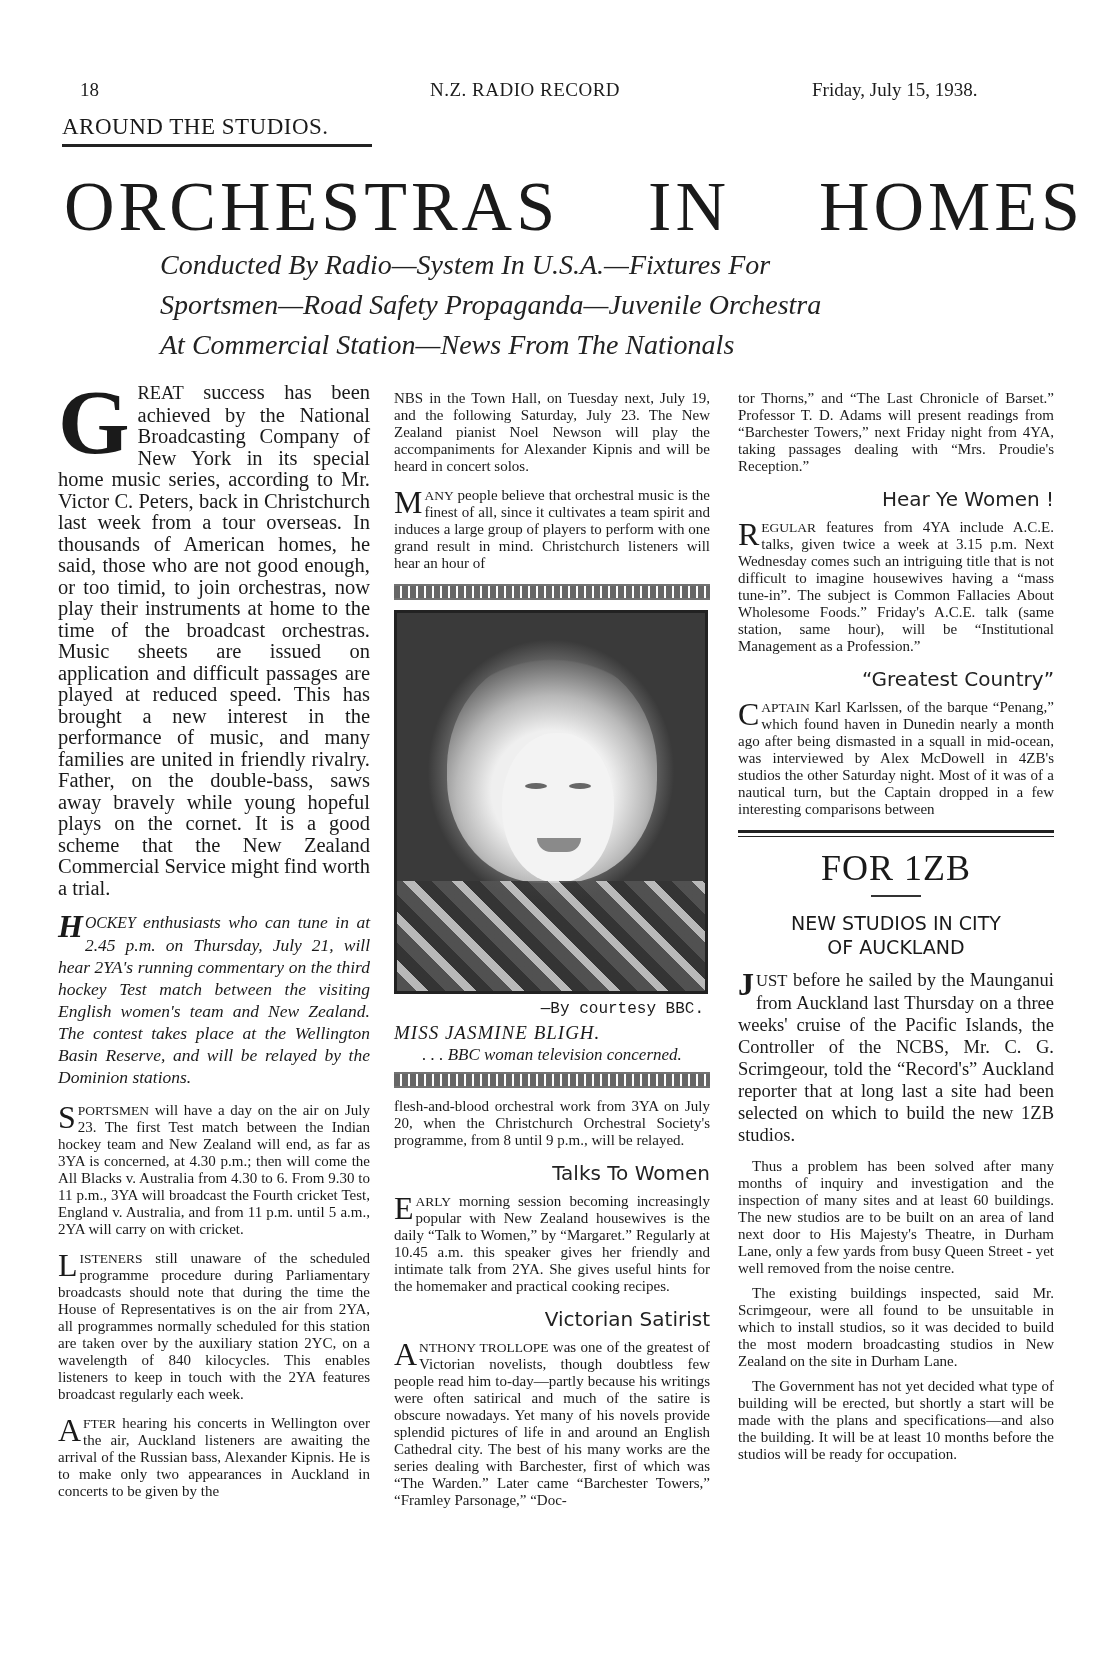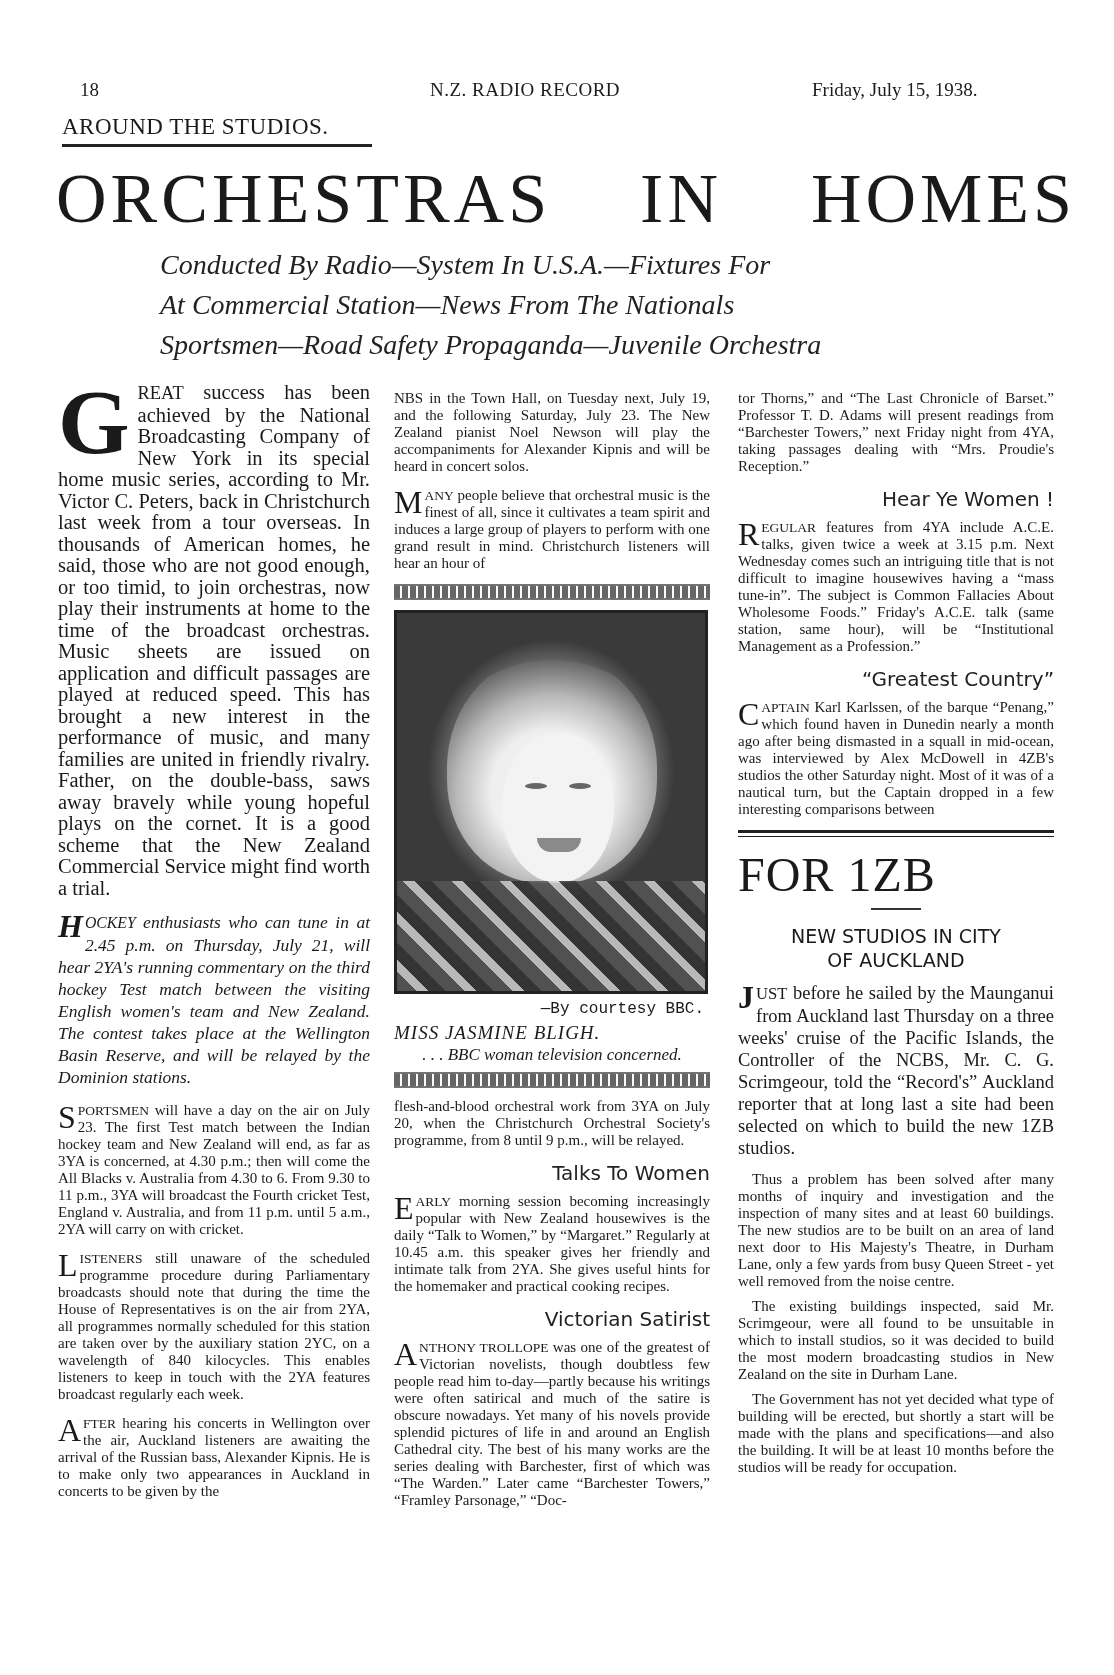--- a/index.html
+++ b/index.html
@@ -3,21 +3,21 @@
 <meta charset="utf-8">
 <style>
   html, body { margin: 0; padding: 0; background: #ffffff; }
   body { width: 1114px; height: 1675px; position: relative; overflow: hidden; color: #1a1a1a; font-family: "DejaVu Serif", serif; }
   .abs { position: absolute; }
   .running-head { top: 79px; font-family: "Liberation Serif", serif; font-size: 19px; color: #1c1c1c; }
   #page-num { left: 80px; }
   #pub-name { left: 430px; letter-spacing: 0.5px; }
   #pub-date { left: 812px; }
   #section-label { left: 62px; top: 114px; font-family: "Liberation Serif", serif; font-size: 23px; letter-spacing: 0.5px; padding-bottom: 4px; border-bottom: 3px solid #222; width: 310px; }
-  #headline { left: 52px; top: 160px; width: 1020px; font-family: "Liberation Serif", serif; font-size: 70px; font-weight: normal; display: flex; justify-content: space-between; letter-spacing: 4px; line-height: 1; margin: 4px; }
+  #headline { left: 52px; top: 160px; width: 1020px; font-family: "Liberation Serif", serif; font-size: 70px; font-weight: normal; display: flex; justify-content: space-between; letter-spacing: 4px; line-height: 1; margin: 12px; }
   #deck { left: 160px; top: 245px; width: 780px; font-family: "Liberation Serif", serif; font-style: italic; font-size: 28px; line-height: 40px; color: #222; }
   .deck-line { display: block; }
   .col { position: absolute; top: 382px; }
   #col1 { left: 58px; width: 312px; }
   #col2 { left: 394px; width: 316px; }
   #col3 { left: 738px; width: 316px; }
   .p-lead { font-family: "Liberation Serif", serif; font-size: 20.5px; line-height: 21.5px; text-align: justify; margin: 0 0 12px 0; }
   .p-small { font-family: "Liberation Serif", serif; font-size: 15px; line-height: 17px; text-align: justify; margin: 8px 0 12px 0; }
   .p-ital { font-family: "Liberation Serif", serif; font-style: italic; font-size: 17.5px; line-height: 22px; text-align: justify; margin: 0 0 14px 0; }
   .drop-big { float: left; font-family: "Liberation Serif", serif; font-size: 92px; line-height: 76px; margin: 2px 8px 0 0; font-weight: bold; }
@@ -28,21 +28,21 @@
   .photo { width: 314px; height: 384px; border: 3px solid #222; box-sizing: border-box; background: radial-gradient(ellipse 40% 35% at 50% 42%, #f2f2f2 0%, #d8d8d8 45%, #777 75%, #3a3a3a 100%); position: relative; overflow: hidden; margin-top: 2px; }
   .photo .hair { position: absolute; left: 50px; top: 40px; width: 210px; height: 230px; border-radius: 50% 50% 45% 45%; background: radial-gradient(circle at 50% 60%, #efefef 0 35%, #b8b8b8 55%, #6a6a6a 75%, transparent 76%); }
   .photo .face { position: absolute; left: 105px; top: 120px; width: 112px; height: 150px; border-radius: 48% 48% 50% 50%; background: #f3f3f3; }
   .photo .eye { position: absolute; top: 170px; width: 22px; height: 6px; background: #666; border-radius: 50%; }
   .photo .mouth { position: absolute; left: 140px; top: 225px; width: 44px; height: 14px; border-radius: 0 0 22px 22px; background: #8a8a8a; }
   .photo .dress { position: absolute; left: 0; bottom: 0; width: 100%; height: 110px; background: repeating-linear-gradient(45deg, #555 0 14px, #cfcfcf 14px 22px, #333 22px 34px); opacity: 0.85; }
   .credit { font-family: Liberation Mono, monospace; font-size: 16px; text-align: right; margin: 6px 6px 4px 0; }
   .cap-name { font-family: "Liberation Serif", serif; font-style: italic; font-size: 19px; text-align: left; letter-spacing: 1px; margin: 0; }
   .cap-desc { font-family: "Liberation Serif", serif; font-style: italic; font-size: 17px; text-align: center; margin: 0; line-height: 22px; }
   .rule-double { border-top: 3px solid #222; border-bottom: 1px solid #222; height: 3px; margin: 8px 0 10px 0; }
-  .box-title { font-family: "Liberation Serif", serif; font-size: 48px; margin: 4px 0 4px 0; letter-spacing: 1px; }
+  .box-title { font-family: "Liberation Serif", serif; font-size: 36px; text-align: center; margin: 4px 0 4px 0; letter-spacing: 1px; }
   .short-rule { width: 50px; border-top: 2px solid #333; margin: 6px auto 14px auto; }
   .box-sub { font-family: "DejaVu Sans", sans-serif; font-size: 19px; text-align: center; line-height: 24px; margin: 0 0 10px 0; }
   .indent { text-indent: 14px; }
   .p-tight { margin-bottom: 2px; }
 </style>
 </head>
 <body>
 
 <div class="abs running-head" id="page-num">18</div>
 <div class="abs running-head" id="pub-name">N.Z. RADIO RECORD</div>
@@ -51,22 +51,22 @@
 <div class="abs" id="section-label">AROUND THE STUDIOS.</div>
 
 <h1 class="abs" id="headline">
   <span>ORCHESTRAS</span>
   <span>IN</span>
   <span>HOMES</span>
 </h1>
 
 <div class="abs" id="deck">
   <span class="deck-line">Conducted By Radio—System In U.S.A.—Fixtures For</span>
+  <span class="deck-line" style="padding-left:0px">Sportsmen—Road Safety Propaganda—Juvenile Orchestra</span>
   <span class="deck-line">At Commercial Station—News From The Nationals</span>
-  <span class="deck-line" style="padding-left:0px">Sportsmen—Road Safety Propaganda—Juvenile Orchestra</span>
 </div>
 
 <div class="col" id="col1">
   <p class="p-lead">
     <span class="drop-big">G</span><span class="caps">REAT</span><span> success has been achieved by the National Broadcasting Company of New York in its special home music series, according to Mr. Victor C. Peters, back in Christchurch last week from a tour overseas. In thousands of American homes, he said, those who are not good enough, or too timid, to join orchestras, now play their instruments at home to the time of the broadcast orchestras. Music sheets are issued on application and difficult passages are played at reduced speed. This has brought a new interest in the performance of music, and many families are united in friendly rivalry. Father, on the double-bass, saws away bravely while young hopeful plays on the cornet. It is a good scheme that the New Zealand Commercial Service might find worth a trial.</span>
   </p>
   <p class="p-ital">
     <span class="drop-sm" style="font-weight:bold;font-style:italic">H</span><span class="caps">OCKEY</span><span> enthusiasts who can tune in at 2.45 p.m. on Thursday, July 21, will hear 2YA's running commentary on the third hockey Test match between the visiting English women's team and New Zealand. The contest takes place at the Wellington Basin Reserve, and will be relayed by the Dominion stations.</span>
   </p>
   <p class="p-small">

